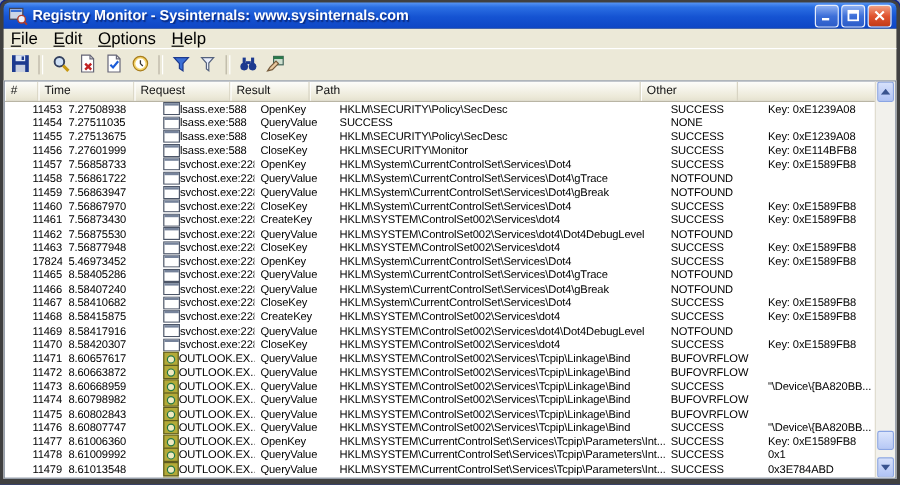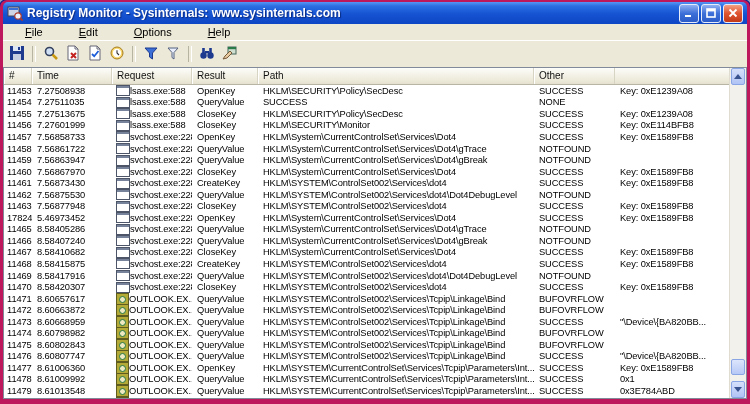--- a/index.html
+++ b/index.html
@@ -1,42 +1,42 @@
 <!DOCTYPE html>
 <html><head>
 <meta charset="utf-8">
 <style>
   html,body{margin:0;padding:0;background:#9aa7b8;font-family:"Liberation Sans",sans-serif;}
-  .window{position:relative;width:750px;height:404px;background:#be185d;border-radius:7px 7px 0 0;overflow:hidden;box-shadow:0 0 0 1px #0a1f8f;}
+  .window{position:relative;width:750px;height:404px;background:#404040;border-radius:7px 7px 0 0;overflow:hidden;box-shadow:0 0 0 1px #0a1f8f;}
   
   .titlebar{position:absolute;top:2px;left:3px;right:3px;height:22px;display:flex;align-items:center;
     background:linear-gradient(180deg,#5896f4 0%,#2b6fe3 18%,#1553d2 55%,#0e46c4 100%);
     border-radius:5px 5px 0 0;padding:0 4px;}
   .app-icon{width:16px;height:16px;margin-right:4px;flex:0 0 auto;}
   .title-text{color:#fff;font-weight:bold;font-size:12px;text-shadow:1px 1px 1px #0a2a80;white-space:nowrap;overflow:hidden;flex:1;}
   .win-buttons{display:flex;gap:2px;margin-left:4px;}
   .wb{width:20px;height:19px;border:1px solid #e6ecfa;border-radius:3px;padding:0;display:flex;align-items:center;justify-content:center;cursor:default;}
   .wb.minb,.wb.maxb{background:linear-gradient(180deg,#8fb0f2,#3d6fd8 50%,#2c5cc8);}
   .wb.closeb{background:linear-gradient(180deg,#f2a083,#e0532f 50%,#c23a18);}
   
   .appbody{position:absolute;top:24px;left:3px;right:3px;bottom:5px;background:#ece9d8;display:flex;flex-direction:column;}
-  .menubar{height:16px;display:flex;align-items:center;padding-left:16px;font-size:11px;color:#000;gap:23px;}
+  .menubar{height:16px;display:flex;align-items:center;padding-left:0;font-size:14px;color:#000;}
   .menu-item{display:inline-block;padding:1px 7px 1px 6px;}
   .menu-item::first-letter{text-decoration:underline;}
   .toolbar{height:24px;display:flex;align-items:center;padding:1px 3px;border-top:1px solid #fff;}
   .tbtn{width:22px;height:20px;border:none;background:transparent;display:flex;align-items:center;justify-content:center;padding:0;}
   .tsep{width:2px;height:16px;border-left:1px solid #b8b4a2;border-right:1px solid #fff;margin:0 4px;}
   
   .listview{flex:1;position:relative;background:#fff;border:1px solid #808a99;overflow:hidden;}
   :root{--cols:28px 80px 80px 66px 276px 81px 1fr;}
   .header-row{position:absolute;top:0;left:0;right:16px;height:16px;display:grid;grid-template-columns:var(--cols);
     background:linear-gradient(180deg,#fdfdfa,#ece9d8 80%,#e4e1cf);border-bottom:1px solid #b9b5a5;}
   .hcell{font-size:10px;color:#111;padding:2px 2px 0 5px;border-right:1px solid #d8d4c3;box-shadow:inset 1px 0 0 #ffffff;white-space:nowrap;overflow:hidden;}
   .rows{position:absolute;top:17px;left:0;right:16px;bottom:0;overflow:hidden;}
-  .row{display:grid;grid-template-columns:var(--cols);height:11.55px;align-items:center;}
+  .row{display:grid;grid-template-columns:var(--cols);height:11.55px;align-items:center;margin-left:20px;}
   .cell{font-size:9.3px;letter-spacing:-0.1px;color:#000;white-space:nowrap;overflow:hidden;padding-left:5px;}
   .cell.num{padding-left:3px;}
   .cell.proc{display:flex;align-items:center;gap:0;padding-left:4px;}
   .picon{flex:0 0 auto;position:relative;}
   .icon-window{width:12px;height:9px;background:#fff;border:1px solid #4d5668;}
   .icon-window::before{content:"";position:absolute;top:0;left:0;right:0;height:2px;background:#76839b;}
   .icon-outlook{width:11px;height:10px;background:#b3aa38;border:1px solid #5f5c20;}
   .icon-outlook::before{content:"";position:absolute;top:2px;left:2px;width:5px;height:5px;border-radius:50%;background:#efe9c2;border:1px solid #274;}
   
   .scrollbar{position:absolute;top:0;right:0;bottom:0;width:16px;background:#f2f1ec;border-left:1px solid #e0ddd0;}

